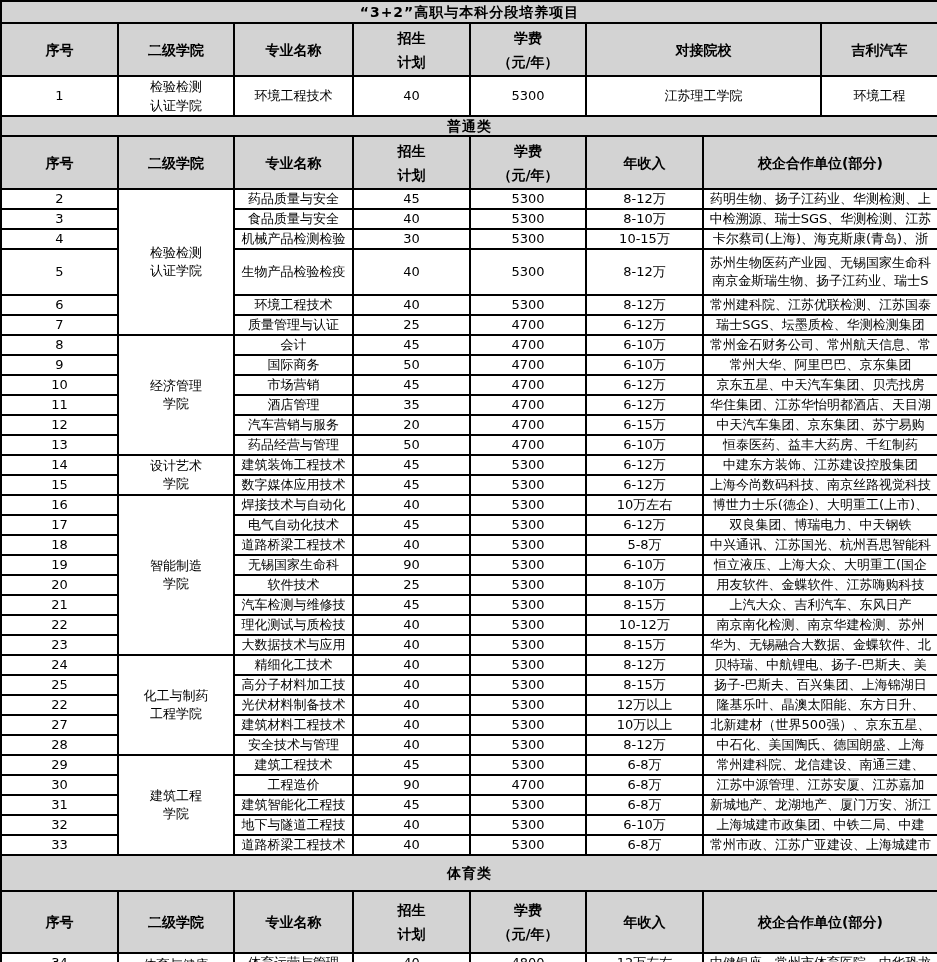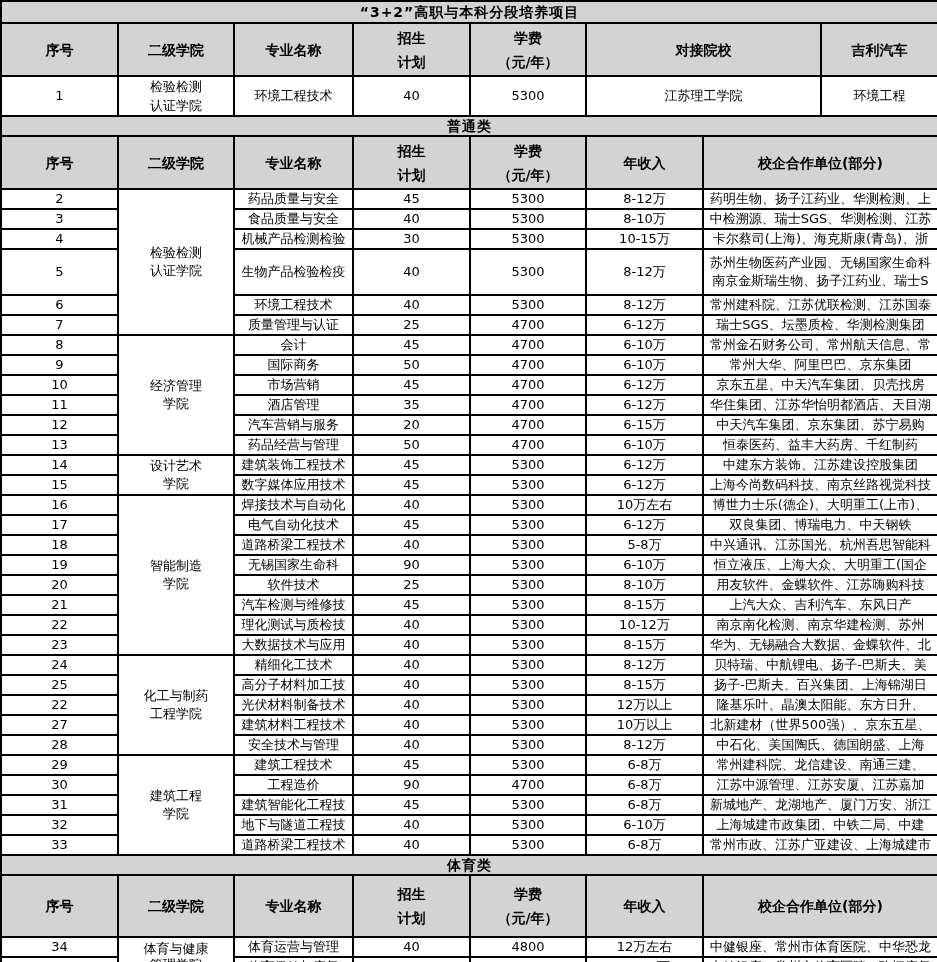--- a/index.html
+++ b/index.html
@@ -352,21 +352,21 @@
           <td class="cell-partners" colspan="2">上海城建市政集团、中铁二局、中建</td>
         </tr>
         <tr style="height: 20px;">
           <td class="cell-no">33</td>
           <td class="cell-major">道路桥梁工程技术</td>
           <td class="cell-plan">40</td>
           <td class="cell-tuition">5300</td>
           <td class="cell-income">6-8万</td>
           <td class="cell-partners" colspan="2">常州市政、江苏广亚建设、上海城建市</td>
         </tr>
-        <tr class="bar" style="height: 20px; padding-left: 24px;">
+        <tr class="bar" style="height: 36px; padding-left: 24px;">
           <td colspan="8">体育类</td>
         </tr>
         <tr class="hdr" style="height: 62px;">
           <td colspan="1">序号</td>
           <td colspan="1">二级学院</td>
           <td colspan="1">专业名称</td>
           <td colspan="1">招生
 计划</td>
           <td colspan="1">学费
 （元/年）</td>

